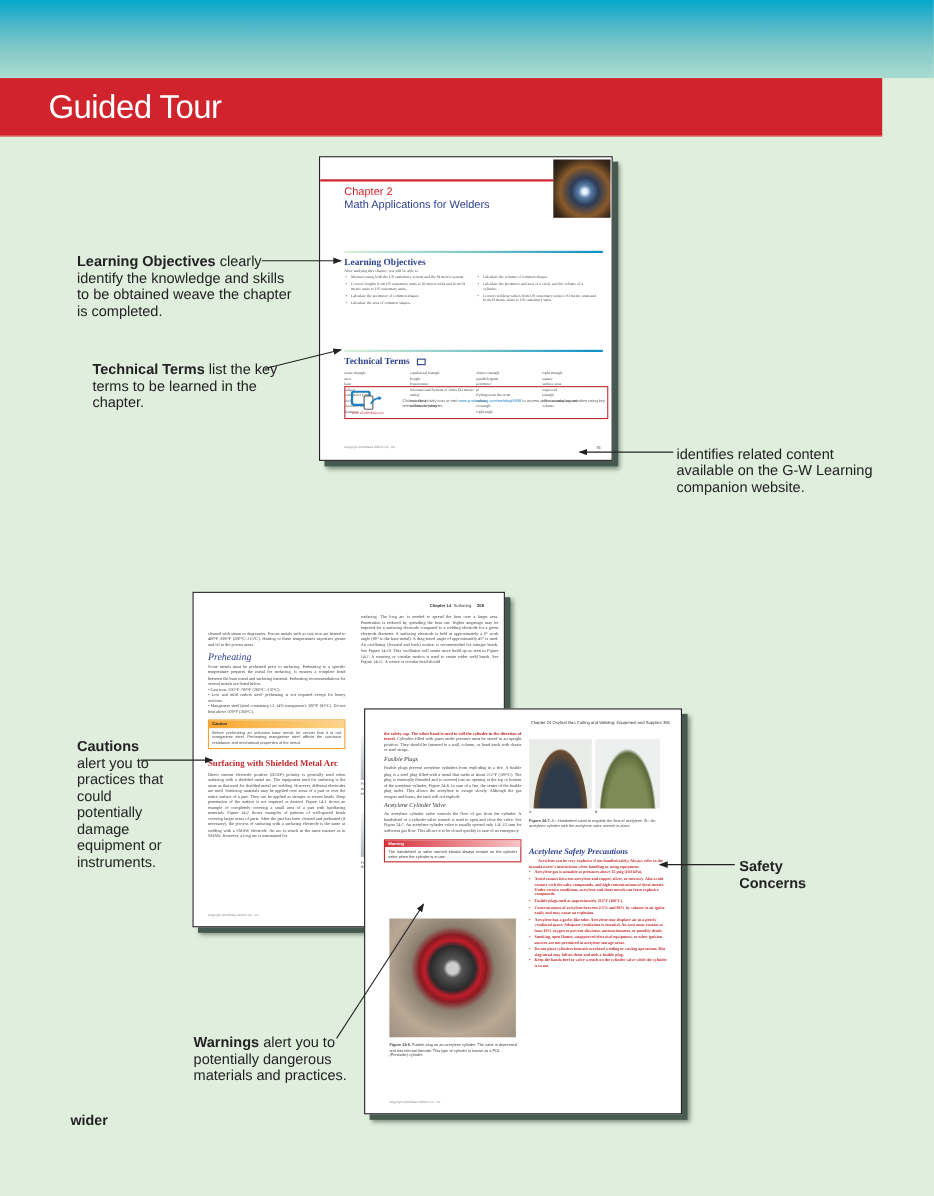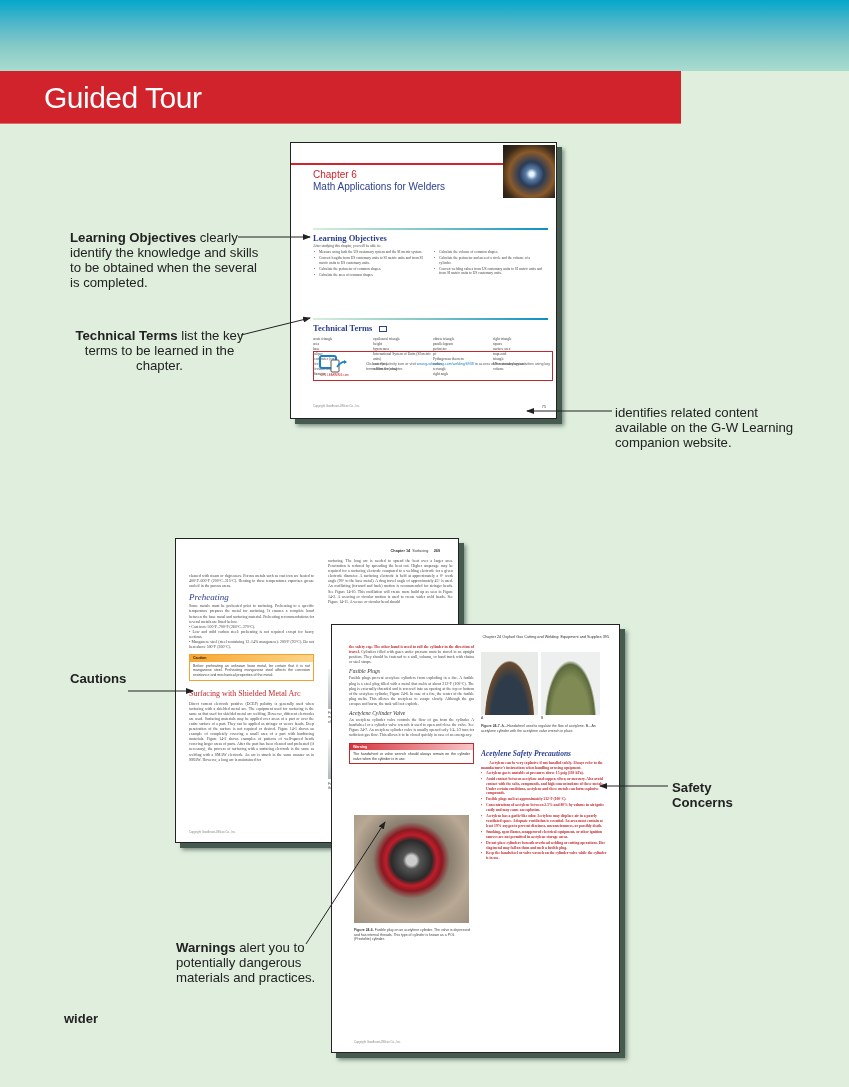--- a/index.html
+++ b/index.html
@@ -8,21 +8,21 @@
     position: relative;
     background: #dfeedd;
     font-family: "Liberation Sans", sans-serif;
     color: #222;
   }
   .top-gradient {
     position: absolute; left: 0; top: 0; width: 849px; height: 71px;
     background: linear-gradient(to bottom, #04a7cb 0%, #4ab5c9 30%, #86cac8 65%, #a9dccf 100%);
   }
   .title-bar {
-    position: absolute; left: 0; top: 71px; width: 681px; height: 53px;
+    position: absolute; left: 0; top: 71px; width: 802px; height: 53px;
     background: #d0232b;
     border-bottom: 1px solid #e16a6a;
   }
   .title-bar h1 {
     position: absolute; left: 44px; top: 10px;
     font-family: "Liberation Sans", sans-serif;
     font-weight: normal; font-size: 30px; color: #fff; letter-spacing: -0.5px;
   }
   
   .callout {
@@ -70,31 +70,31 @@
   #page1 .pnum { position: absolute; right: 10px; bottom: 9px; font-size: 3.8px; color: #444; }
 
   
   #page2 { left: 175px; top: 538px; width: 284px; height: 305px; }
   #page2 .runhead { position: absolute; right: 18px; top: 10px; font-size: 3.8px; color: #333; }
   #page2 .runhead b { font-weight: bold; }
   #page2 .col { position: absolute; font-size: 3.9px; line-height: 5.1px; color: #444; text-align: justify; }
   #page2 .col1 { left: 13px; top: 35px; width: 125px; }
   #page2 .col2 { left: 152px; top: 20px; width: 125px; }
   #page2 .h-italic { font-family: "Liberation Serif", serif; font-style: italic; font-size: 9px; color: #2b3f8f; margin: 6px 0 4px; }
-  #page2 .h-red { font-family: "Liberation Serif", serif; font-weight: normal; font-size: 8px; line-height: 9px; color: #c2282e; margin: 8px 0 4px; }
+  #page2 .h-red { font-family: "Liberation Serif", serif; font-weight: bold; font-size: 8px; line-height: 9px; color: #c2282e; margin: 8px 0 4px; }
   #page2 .caution-box { border: 1px solid #f0a232; margin: 4px 0; font-size: 3.6px; line-height: 4.6px; }
   #page2 .caution-box .hd { background: linear-gradient(to right, #f7a732, #fcd58a); color: #222; font-weight: bold; padding: 1px 3px; }
   #page2 .caution-box .bd { padding: 2px 3px; }
   #page2 .fig { position: absolute; left: 152px; width: 82px; height: 40px; background: linear-gradient(160deg, #f3f5f6, #b6bcc2 55%, #6b737b); }
   #page2 .fig1 { top: 130px; }
   #page2 .fig2 { top: 200px; }
   #page2 .fig-cap { position: absolute; left: 152px; font-size: 3.4px; line-height: 4.4px; color: #444; width: 40px; }
 
   
-  #page3 { left: 331px; top: 624px; width: 289px; height: 429px; }
+  #page3 { left: 331px; top: 644px; width: 289px; height: 369px; }
   #page3 .runhead { position: absolute; right: 10px; top: 10px; font-size: 3.8px; color: #333; }
   #page3 .col { position: absolute; font-size: 3.9px; line-height: 5.1px; color: #444; text-align: justify; }
   #page3 .col1 { left: 17px; top: 20px; width: 125px; }
   #page3 .red { color: #c2282e; font-weight: bold; }
   #page3 .h-italic { font-family: "Liberation Serif", serif; font-style: italic; font-size: 5.6px; color: #333; margin: 4px 0 2px; }
   #page3 .warning-box { border: 1px solid #c2282e; margin: 4px 0; font-size: 3.6px; line-height: 4.6px; }
   #page3 .warning-box .hd { background: linear-gradient(to right, #d7333c, #f8c5c8); color: #fff; font-weight: bold; padding: 1px 3px; }
   #page3 .warning-box .bd { padding: 2px 3px; color: #333; }
   #page3 .photo-plug { position: absolute; left: 22px; top: 190px; width: 115px; height: 108px;
     background: radial-gradient(circle at 50% 42%, #ccc 0 6%, #555 10%, #2a2a2a 24%, #c01d2a 30%, #8a1a22 36%, #8a7f70 45%, #b8a894 70%, #9e9080 100%); }
@@ -119,21 +119,21 @@
 <body>
 
 <div class="top-gradient"></div>
 <div class="title-bar">
   <h1>Guided Tour</h1>
 </div>
 
 <div class="page" id="page1">
   <div class="red-rule"></div>
   <div class="photo"></div>
-  <div class="ch-num">Chapter 6</div>
+  <div class="ch-num">Chapter 2</div>
   <div class="ch-title">Math Applications for Welders</div>
   <div class="grad-rule"></div>
   <div class="sec-head lo-head serif">Learning Objectives</div>
   <div class="small serif lo-intro">After studying this chapter, you will be able to:</div>
   <ul class="lo-col serif" style="left:22px">
     <li>Measure using both the US customary system and the SI metric system.</li>
     <li>Convert lengths from US customary units to SI metric units and from SI metric units to US customary units.</li>
     <li>Calculate the perimeter of common shapes.</li>
     <li>Calculate the area of common shapes.</li>
   </ul>
@@ -261,30 +261,30 @@
       <li>Acetylene has a garlic-like odor. Acetylene may displace air in a poorly ventilated space. Adequate ventilation is essential. An area must contain at least 19% oxygen to prevent dizziness, unconsciousness, or possibly death.</li>
       <li>Smoking, open flames, unapproved electrical equipment, or other ignition sources are not permitted in acetylene storage areas.</li>
       <li>Do not place cylinders beneath overhead welding or cutting operations. Hot slag/metal may fall on them and melt a fusible plug.</li>
       <li>Keep the handwheel or valve wrench on the cylinder valve while the cylinder is in use.</li>
     </ul>
   </div>
   <div class="copyright">Copyright Goodheart-Willcox Co., Inc.</div>
 </div>
 
 <div class="callout" style="left:70px; top:230px; width:200px;">
-  <b>Learning Objectives</b><span> clearly identify the knowledge and skills to be obtained when the several is completed.</span>
-</div>
-<div class="callout" style="left:67px; top:328px; width:185px;text-align:center;">
+  <b>Learning Objectives</b><span> clearly identify the knowledge and skills to be obtained weave the chapter is completed.</span>
+</div>
+<div class="callout" style="left:84px; top:328px; width:185px;">
   <b>Technical Terms</b><span> list the key terms to be learned in the chapter.</span>
 </div>
 <div class="callout" style="left:615px; top:405px; width:180px;">
   <span>identifies related content available on the G-W Learning companion website.</span>
 </div>
 <div class="callout" style="left:70px; top:671px; width:85px;">
-  <b style="display:block">Cautions</b>
+  <b style="display:block">Cautions</b><span>alert you to practices that could potentially damage equipment or instruments.</span>
 </div>
 <div class="callout" style="left:672px; top:780px; width:100px;">
   <b style="display:block">Safety Concerns</b>
 </div>
 <div class="callout" style="left:176px; top:940px; width:145px;">
   <b>Warnings</b><span> alert you to potentially dangerous materials and practices.</span>
 </div>
 
 <svg class="lines" viewBox="0 0 849 1087">
   <defs>

